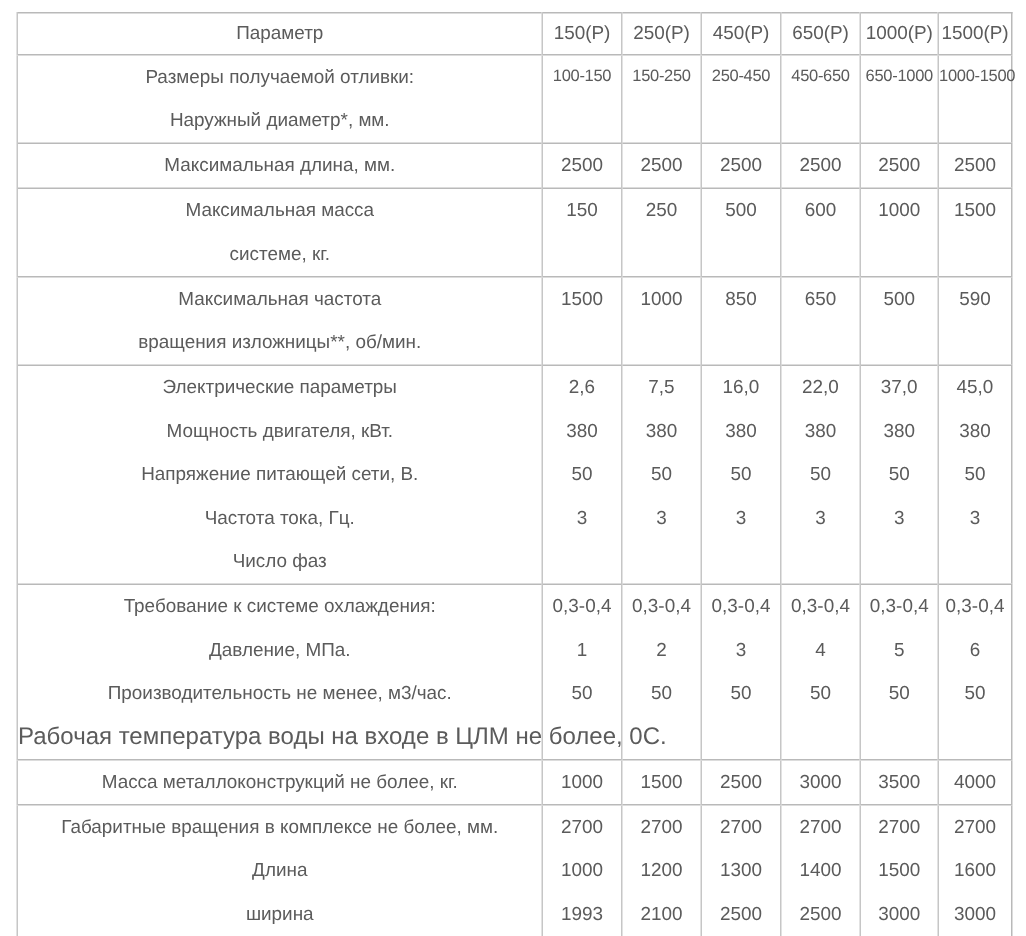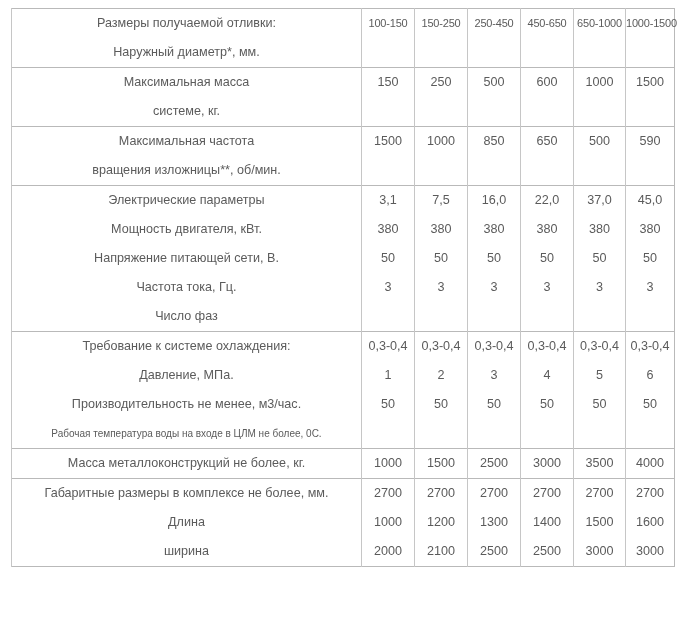--- a/index.html
+++ b/index.html
@@ -61,21 +61,21 @@
     white-space: nowrap;
     overflow: visible;
   }
   .line.blank {
     color: transparent;
   }
   td.param .line {
     padding: 0 2px;
   }
   td.param .line.wide {
-    font-size: 10px;
+    font-size: 16px;
     padding: 0;
   }
   .hdr .line {
     height: 27px;
     line-height: 27px;
   }
   td.val .line.tight {
     font-size: 11px;
     letter-spacing: -0.2px;
   }
@@ -88,20 +88,43 @@
     <colgroup>
       <col style="width:350px">
       <col style="width:53px">
       <col style="width:53px">
       <col style="width:53px">
       <col style="width:53px">
       <col style="width:52px">
       <col style="width:49px">
     </colgroup>
     <tbody id="table-body">
+        <tr class="grouprow hdr">
+          <td class="param">
+            <div class="line">Параметр</div>
+          </td>
+          <td class="val">
+            <div class="line">150(P)</div>
+          </td>
+          <td class="val">
+            <div class="line">250(P)</div>
+          </td>
+          <td class="val">
+            <div class="line">450(P)</div>
+          </td>
+          <td class="val">
+            <div class="line">650(P)</div>
+          </td>
+          <td class="val">
+            <div class="line">1000(P)</div>
+          </td>
+          <td class="val last">
+            <div class="line">1500(P)</div>
+          </td>
+        </tr>
         <tr class="grouprow">
           <td class="param">
             <div class="line">Размеры получаемой отливки:</div>
             <div class="line">Наружный диаметр*, мм.</div>
           </td>
           <td class="val">
             <div class="line tight">100-150</div>
             <div class="line blank"></div>
           </td>
           <td class="val">
@@ -116,20 +139,43 @@
             <div class="line tight">450-650</div>
             <div class="line blank"></div>
           </td>
           <td class="val">
             <div class="line tight">650-1000</div>
             <div class="line blank"></div>
           </td>
           <td class="val last">
             <div class="line tight">1000-1500</div>
             <div class="line blank"></div>
+          </td>
+        </tr>
+        <tr class="grouprow">
+          <td class="param">
+            <div class="line">Максимальная длина, мм.</div>
+          </td>
+          <td class="val">
+            <div class="line">2500</div>
+          </td>
+          <td class="val">
+            <div class="line">2500</div>
+          </td>
+          <td class="val">
+            <div class="line">2500</div>
+          </td>
+          <td class="val">
+            <div class="line">2500</div>
+          </td>
+          <td class="val">
+            <div class="line">2500</div>
+          </td>
+          <td class="val last">
+            <div class="line">2500</div>
           </td>
         </tr>
         <tr class="grouprow">
           <td class="param">
             <div class="line">Максимальная масса</div>
             <div class="line">системе, кг.</div>
           </td>
           <td class="val">
             <div class="line">150</div>
             <div class="line blank"></div>
@@ -187,21 +233,21 @@
         </tr>
         <tr class="grouprow">
           <td class="param">
             <div class="line">Электрические параметры</div>
             <div class="line">Мощность двигателя, кВт.</div>
             <div class="line">Напряжение питающей сети, В.</div>
             <div class="line">Частота тока, Гц.</div>
             <div class="line">Число фаз</div>
           </td>
           <td class="val">
-            <div class="line">3,1</div>
+            <div class="line">2,6</div>
             <div class="line">380</div>
             <div class="line">50</div>
             <div class="line">3</div>
             <div class="line blank"></div>
           </td>
           <td class="val">
             <div class="line">7,5</div>
             <div class="line">380</div>
             <div class="line">50</div>
             <div class="line">3</div>
@@ -298,28 +344,28 @@
           </td>
           <td class="val">
             <div class="line">3500</div>
           </td>
           <td class="val last">
             <div class="line">4000</div>
           </td>
         </tr>
         <tr class="grouprow">
           <td class="param">
-            <div class="line">Габаритные размеры в комплексе не более, мм.</div>
+            <div class="line">Габаритные вращения в комплексе не более, мм.</div>
             <div class="line">Длина</div>
             <div class="line">ширина</div>
           </td>
           <td class="val">
             <div class="line">2700</div>
             <div class="line">1000</div>
-            <div class="line">2000</div>
+            <div class="line">1993</div>
           </td>
           <td class="val">
             <div class="line">2700</div>
             <div class="line">1200</div>
             <div class="line">2100</div>
           </td>
           <td class="val">
             <div class="line">2700</div>
             <div class="line">1300</div>
             <div class="line">2500</div>

